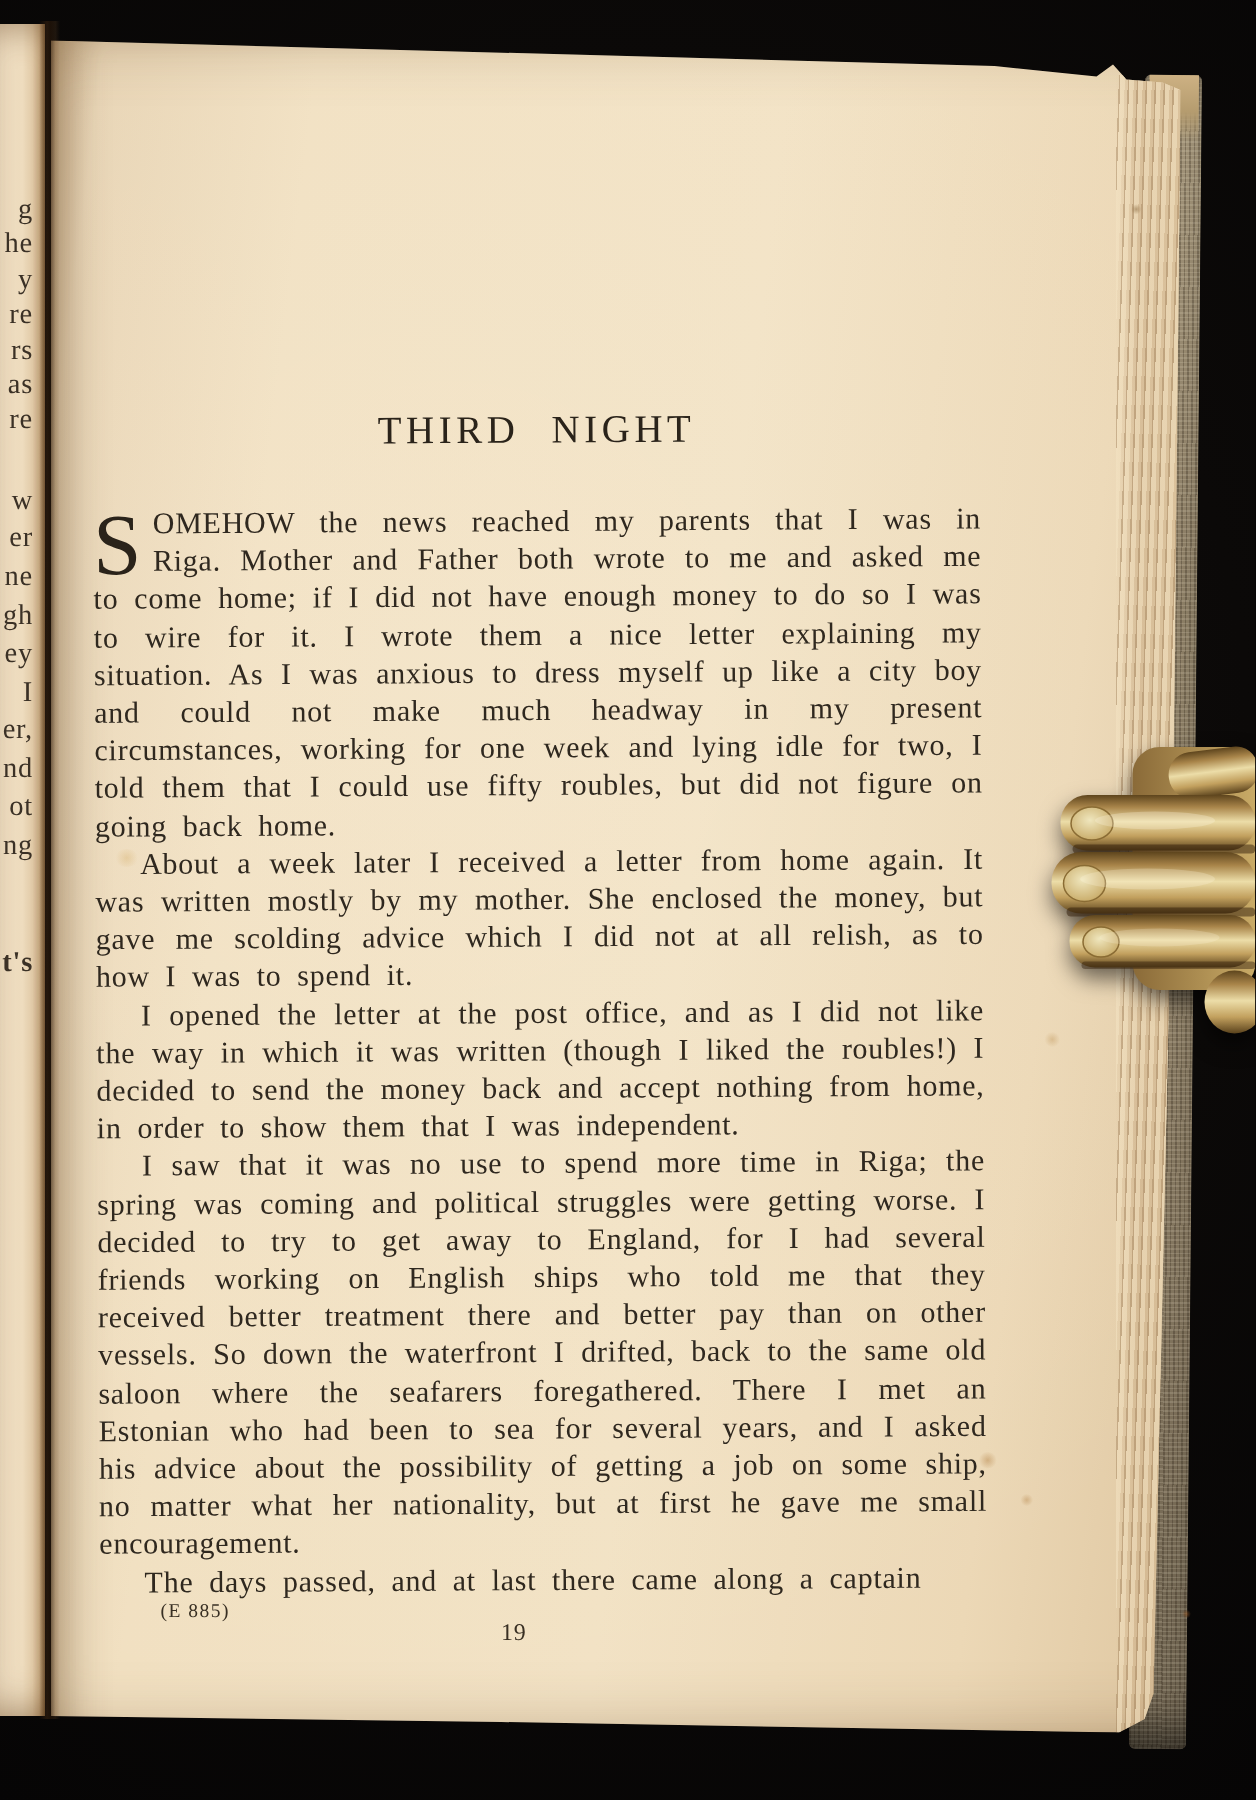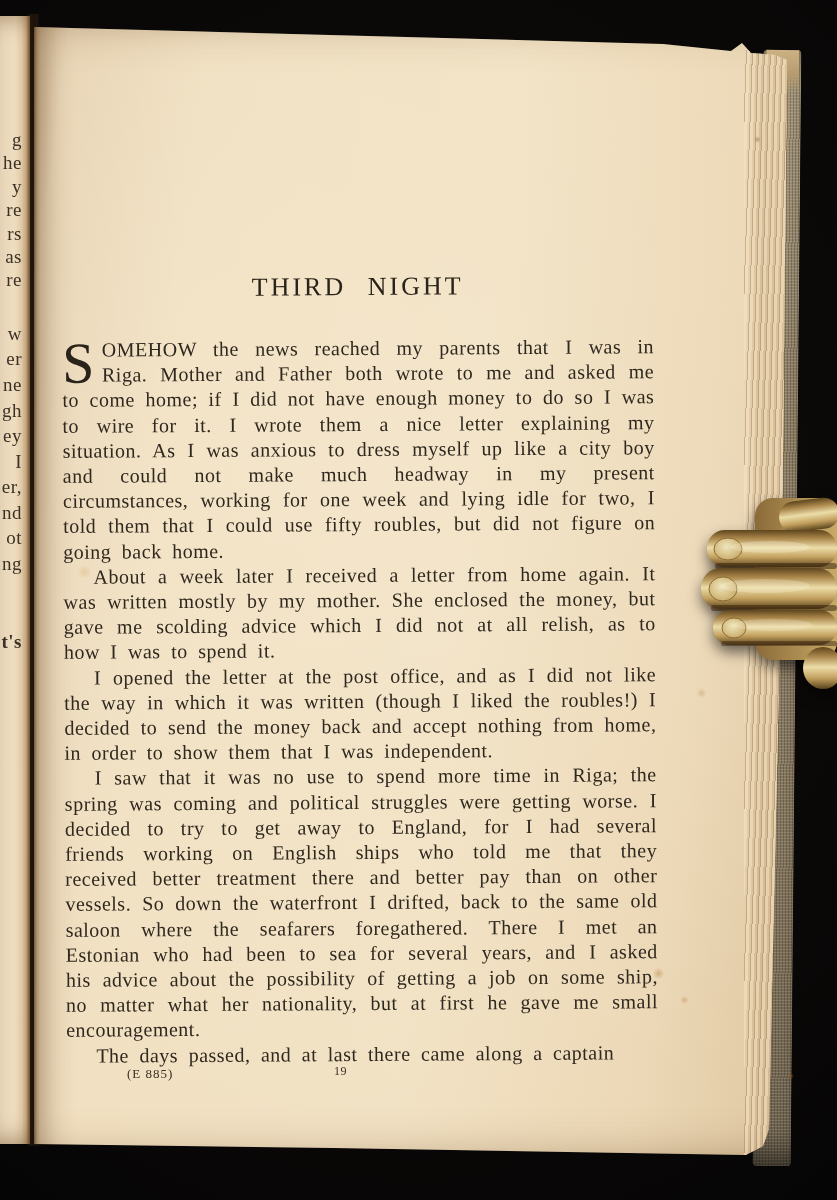--- a/index.html
+++ b/index.html
@@ -69,22 +69,22 @@
   .heading{
     text-align:center;font-size:26px;line-height:30px;color:#2a231a;
     letter-spacing:3px;word-spacing:12px;margin:0 0 34px 0;font-weight:400;
   }
   .para{margin:0;text-align:justify;}
   .para.indent{text-indent:30px;}
   .dropcap{
     float:left;font-size:58px;line-height:45px;padding:3px 7px 0 0;color:#2a231a;
   }
   .footer{position:absolute;left:30px;top:1040px;width:592px;height:22px;color:#382f23;}
-  .printers-key{position:absolute;left:43px;top:2px;font-size:13px;letter-spacing:1px;margin-left:20px;}
-  .page-num{position:absolute;left:270px;top:0;font-size:12px;letter-spacing:.5px;font-family:Liberation Serif, serif;}
+  .printers-key{position:absolute;left:43px;top:2px;font-size:13px;letter-spacing:1px;}
+  .page-num{position:absolute;left:270px;top:16px;font-size:16px;letter-spacing:.5px;font-family:Liberation Serif, serif;}
   
   .spot{position:absolute;border-radius:50%;pointer-events:none;}
   .s1{left:618px;top:944px;width:13px;height:11px;background:radial-gradient(circle,rgba(170,115,50,.4),rgba(170,115,50,0) 70%);}
   .s2{left:646px;top:972px;width:9px;height:8px;background:radial-gradient(circle,rgba(170,115,50,.35),rgba(170,115,50,0) 70%);}
   .s3{left:662px;top:664px;width:11px;height:10px;background:radial-gradient(circle,rgba(175,125,55,.3),rgba(175,125,55,0) 70%);}
   .s4{left:720px;top:112px;width:7px;height:7px;background:radial-gradient(circle,rgba(120,85,40,.45),rgba(120,85,40,0) 70%);}
   .s5{left:42px;top:542px;width:17px;height:12px;background:radial-gradient(circle,rgba(200,150,60,.25),rgba(200,150,60,0) 70%);}
   .s6{left:788px;top:1073px;width:6px;height:6px;background:radial-gradient(circle,rgba(150,90,40,.6),rgba(150,90,40,0) 70%);z-index:4;}
   
   .hand-shadow{

